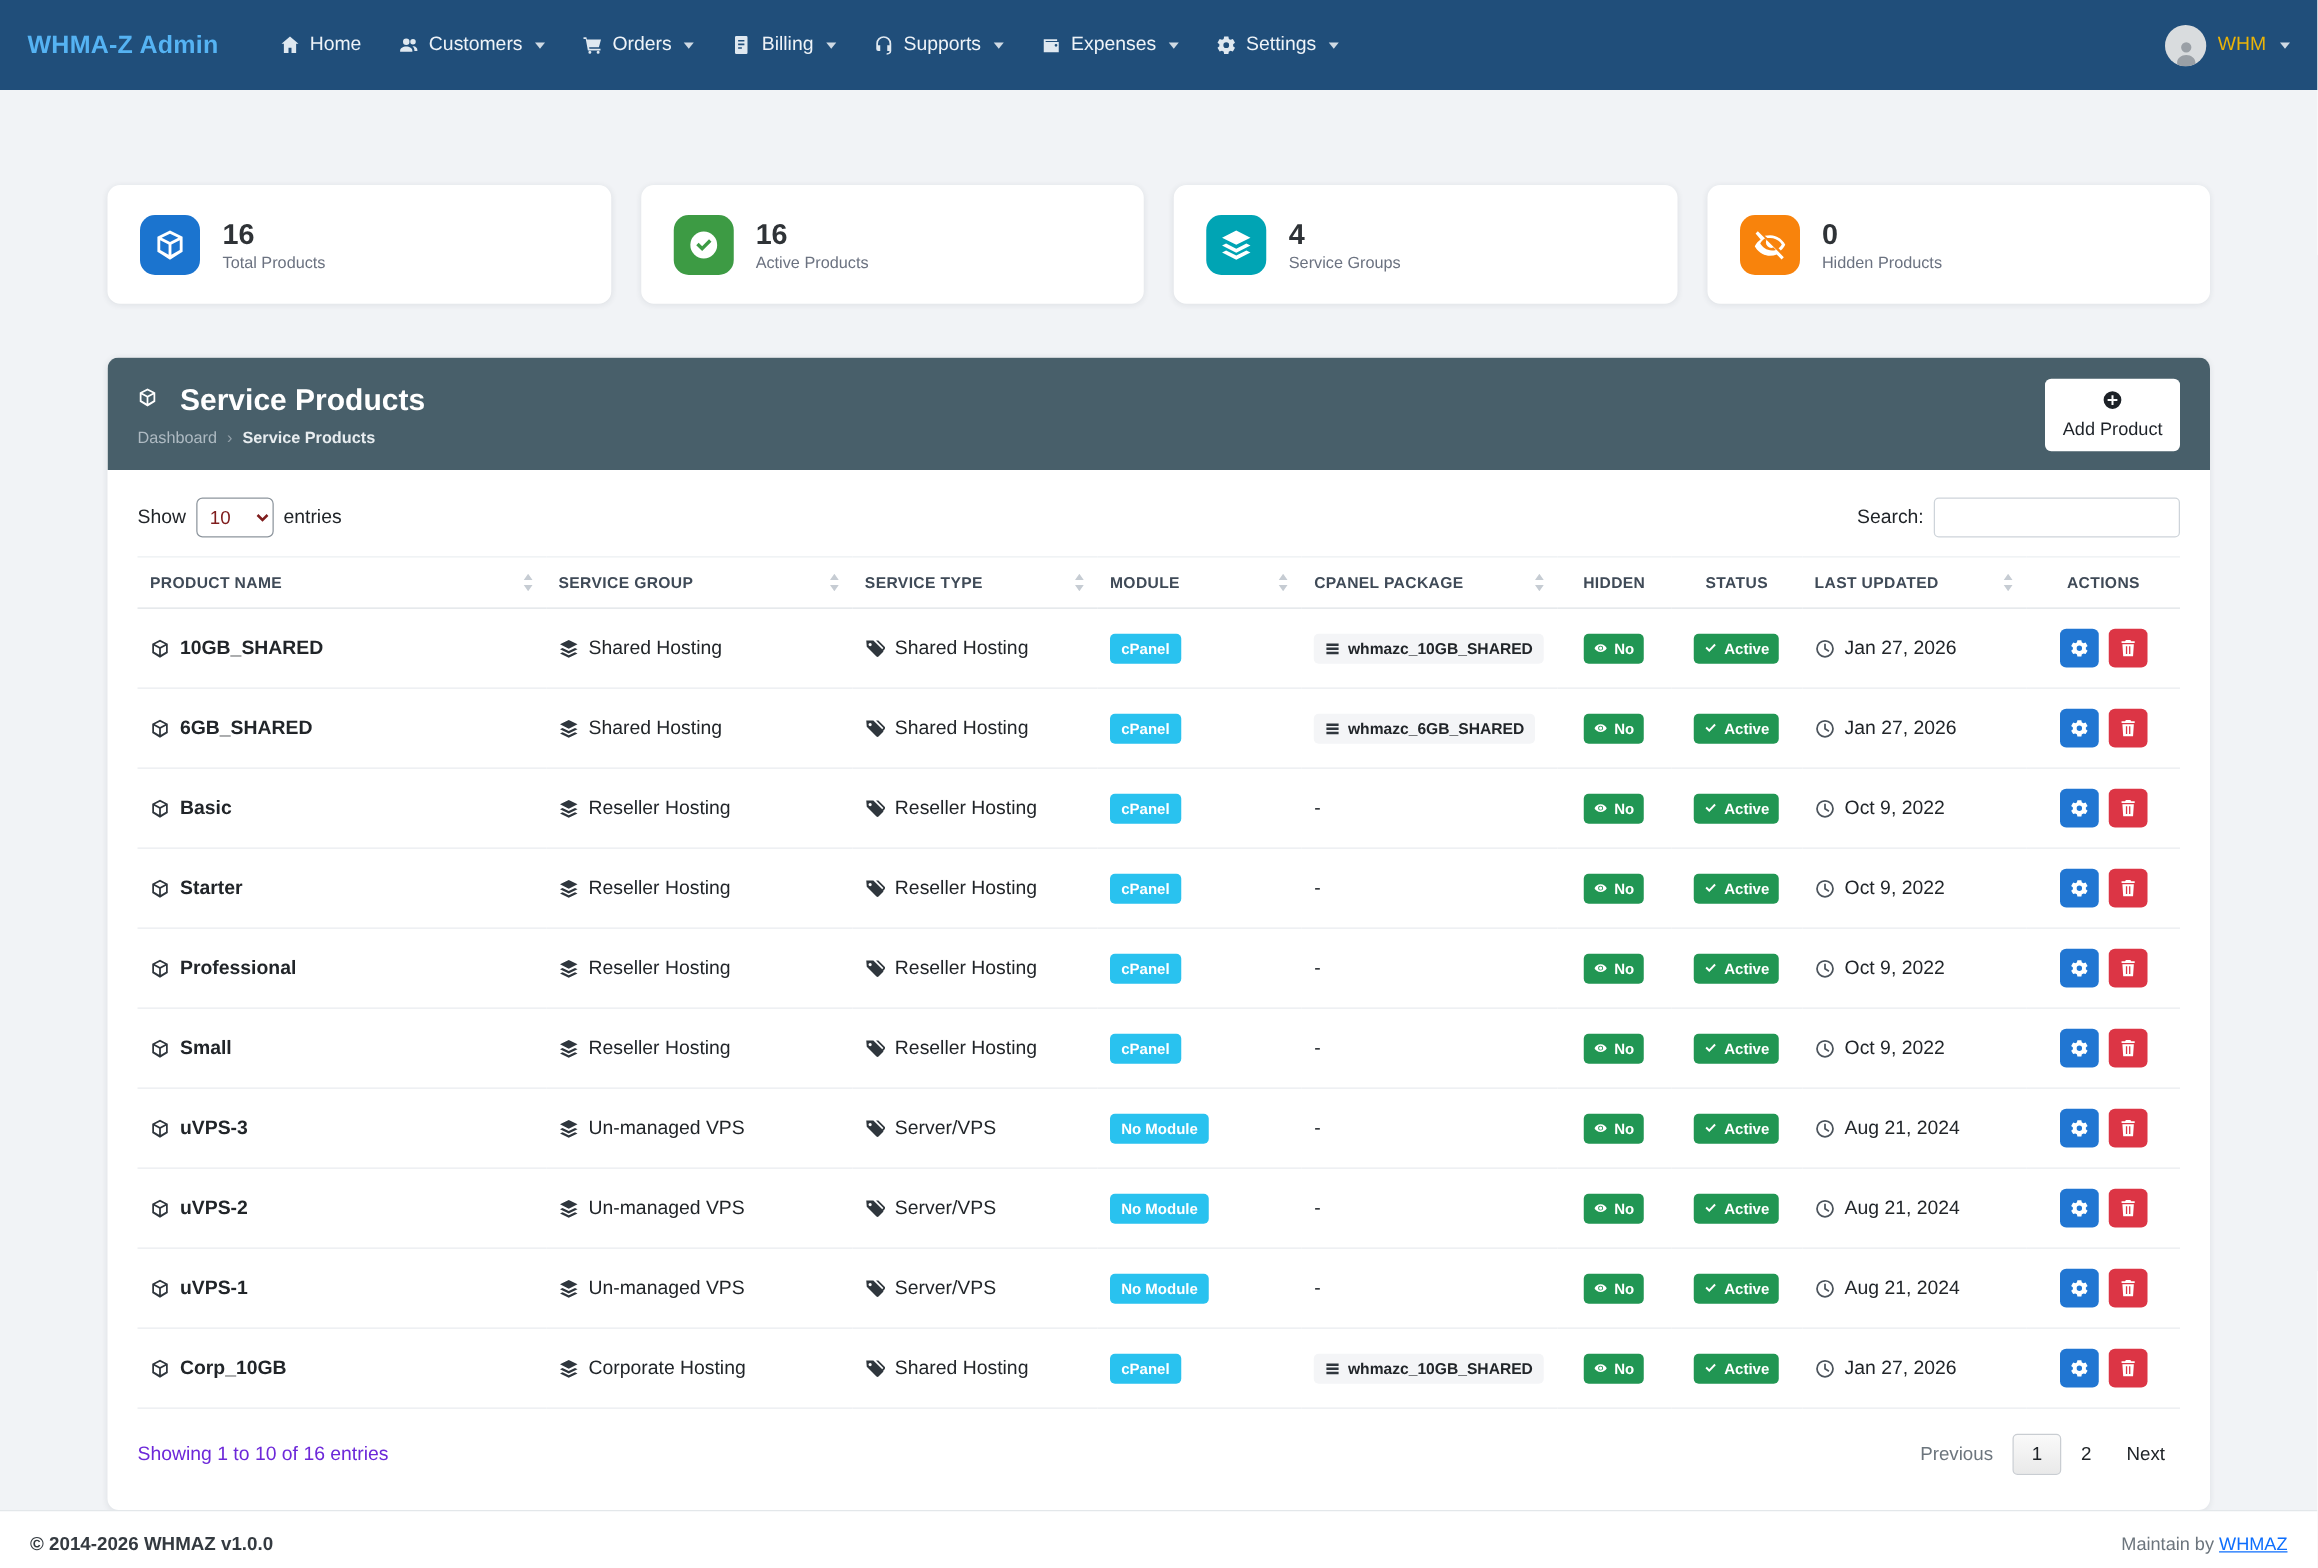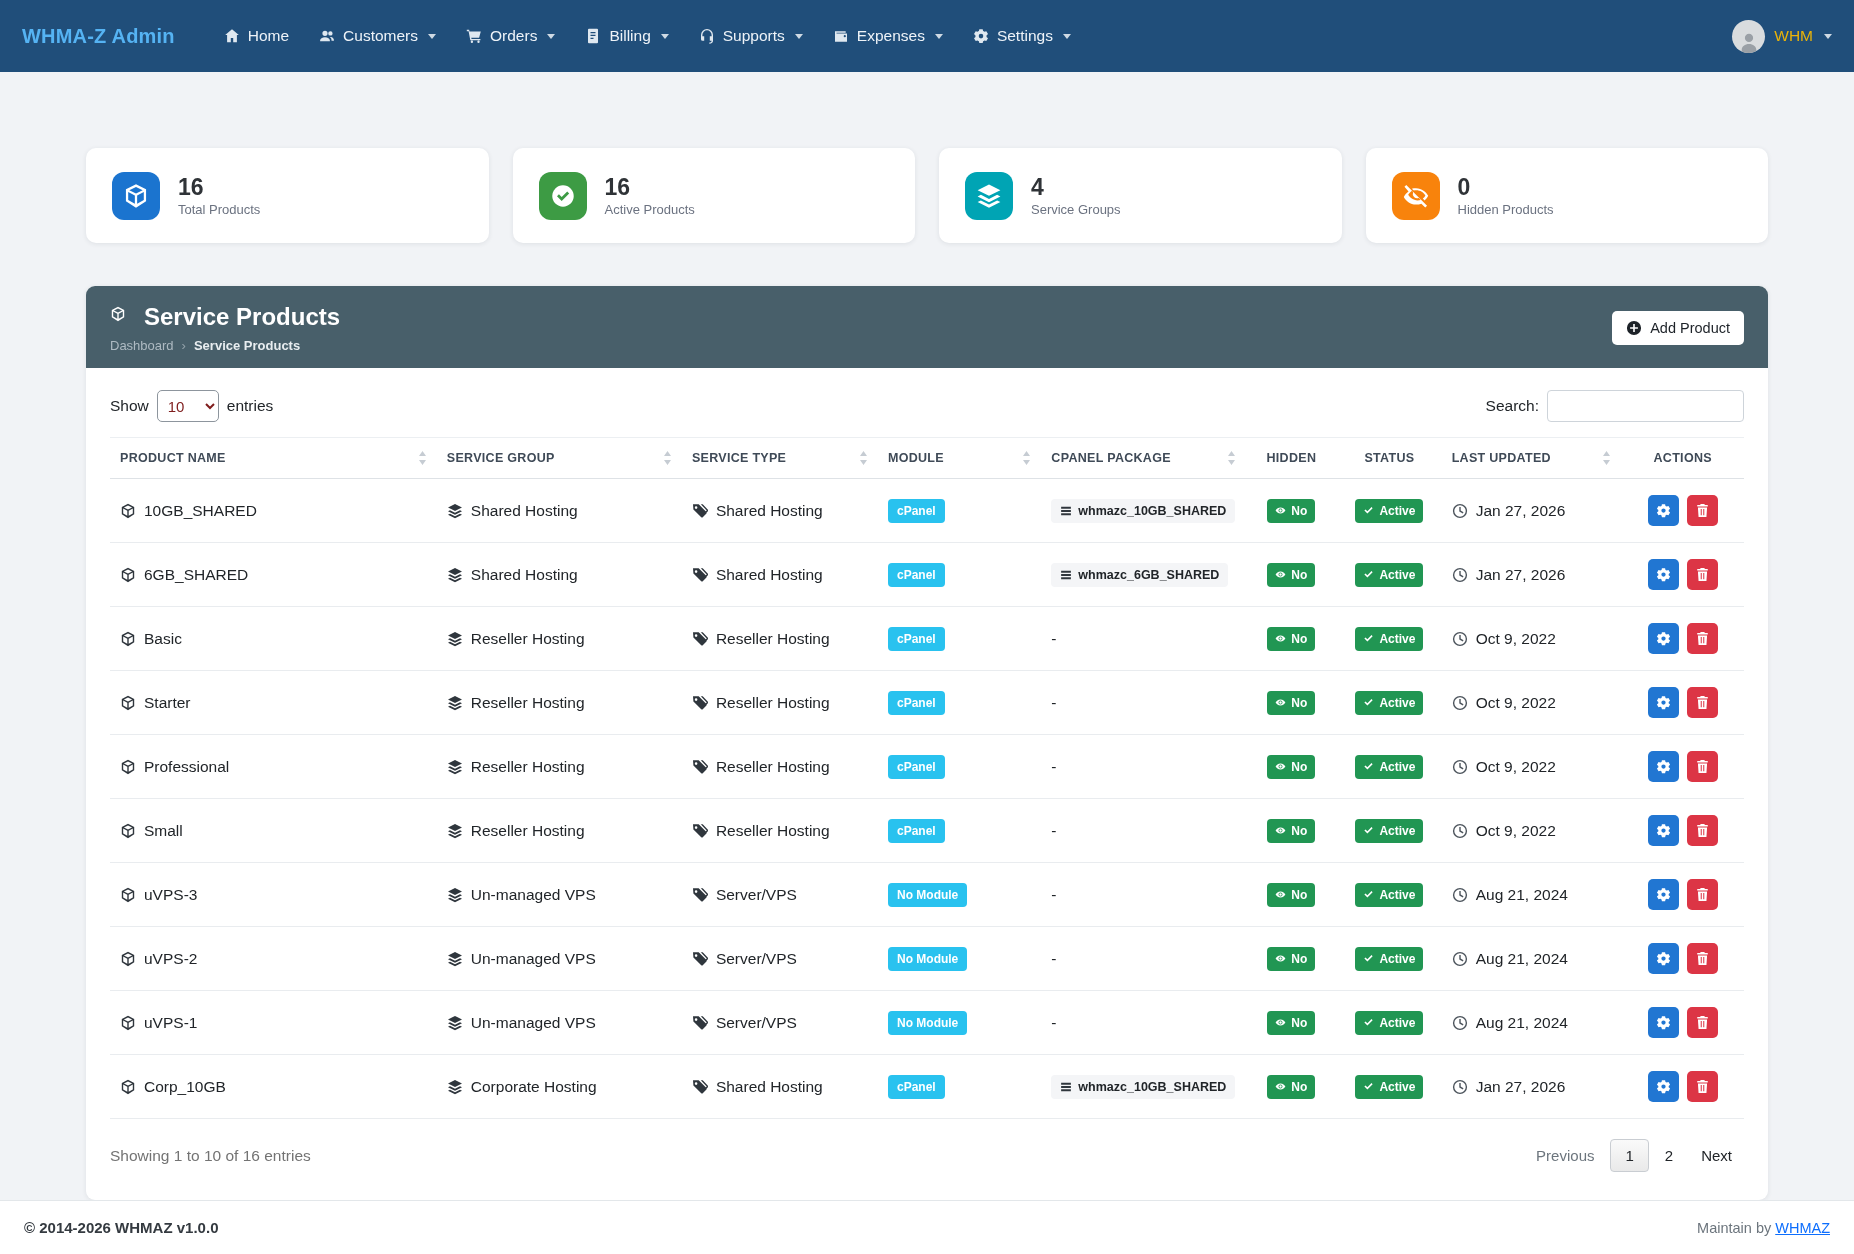--- a/index.html
+++ b/index.html
@@ -50,20 +50,21 @@
   .ph-title { display:flex; align-items:center; gap:11px; color:#fff; font-size:24px; font-weight:bold; }
   .ph-title svg { width:23px; height:23px; }
   .breadcrumb { margin-top:7px; font-size:13px; display:flex; gap:8px; align-items:center; }
   .crumb-muted { color:#aebac2; cursor:pointer; }
   .crumb-sep { color:#93a1aa; }
   .crumb-active { color:#e8edf0; font-weight:bold; }
   .add-btn {
     background:#fff; border:none; border-radius:5px; padding:9px 14px;
     font-family:inherit; font-size:14.5px; color:#1d2228; display:flex; align-items:center; gap:8px; cursor:pointer;
     font-weight:500;
+    flex-direction:column;
   }
   .add-btn svg { width:16px; height:16px; color:#1d2228; }
 
   
   .controls { display:flex; justify-content:space-between; align-items:center; padding:22px 24px 15px; }
   .show-group { display:flex; align-items:center; gap:8px; font-size:15.5px; color:#212529; }
   .page-size { height:32px; min-width:62px; border:1px solid #8d959d; border-radius:5px; font-family:inherit; font-size:15px; padding:0 6px; color:#7f1d1d; background:#fff; }
   .search-group { display:flex; align-items:center; gap:8px; font-size:15.5px; color:#212529; }
   .search-input { width:197px; height:32px; border:1px solid #ced4da; border-radius:4px; padding:0 8px; font-family:inherit; font-size:14px; }
 
@@ -77,21 +78,21 @@
   }
   th .th-inner { display:flex; align-items:center; justify-content:space-between; gap:4px; }
   th.center .th-inner { justify-content:center; }
   .sort-ic { width:9px; height:14px; color:#c6ccd3; flex:0 0 auto; }
   .sort-ic svg { width:9px; height:14px; }
   tbody td { padding:16px 10px; font-size:15.5px; color:#212529; border-bottom:1px solid #e9ecef; vertical-align:middle; }
   td.center { text-align:center; }
   .cell-flex { display:flex; align-items:center; gap:8px; }
   .cell-ic { width:16px; height:16px; color:#2f363d; flex:0 0 auto; }
   .cell-ic svg { width:16px; height:16px; }
-  .c-name span.txt { font-weight:normal; }
+  .c-name span.txt { font-weight:bold; }
   .badge-cyan { display:inline-block; background:#29c2ef; color:#fff; font-size:12px; font-weight:bold; padding:5px 9px; border-radius:4px; }
   .pkg-badge { display:inline-flex; align-items:center; gap:6px; background:#f4f5f7; border-radius:4px; padding:5px 9px; font-size:12.5px; font-weight:bold; color:#212529; }
   .pkg-badge .cell-ic { width:12px; height:12px; }
   .pkg-badge .cell-ic svg { width:12px; height:12px; }
   .pkg-dash { display:none; }
   td.no-pkg .pkg-dash { display:inline; }
   .badge-green { display:inline-flex; align-items:center; gap:5px; background:#219653; color:#fff; font-size:12px; font-weight:bold; padding:5px 8px; border-radius:4px; }
   .badge-green svg { width:11px; height:11px; }
   .c-updated .cell-ic { color:#4c545c; }
   .action-btn { width:31px; height:31px; border:none; border-radius:5px; color:#fff; display:inline-flex; align-items:center; justify-content:center; cursor:pointer; }
@@ -99,21 +100,21 @@
   .btn-edit { background:#2176d2; margin-right:8px; }
   .btn-delete { background:#dc3545; }
   td.c-actions { white-space:nowrap; }
 
   
   .col-0{width:20%} .col-1{width:15%} .col-2{width:12%} .col-3{width:10%} .col-4{width:12.5%}
   .col-5{width:5.6%} .col-6{width:6.4%} .col-7{width:11%} .col-8{width:7.5%}
 
   
   .table-footer { display:flex; justify-content:space-between; align-items:center; padding:20px 24px 28px; }
-  .showing-info { font-size:15.5px; color:#737373; }
+  .showing-info { font-size:15.5px; color:#6d28d9; }
   .pagination { display:flex; align-items:center; gap:4px;justify-content:flex-end; }
   .page-link { font-size:15px; color:#212529; padding:7px 12px; cursor:pointer; border-radius:4px; }
   .page-link.disabled { color:#6c757d; cursor:default; }
   .page-link.current { border:1px solid #c9cdd2; background:linear-gradient(#fafafa,#e9e9e9); padding:7px 14px; }
 
   
   .footer {
     margin-top:auto; background:#fff; border-top:1px solid #e3e7ea; height:54px;
     display:flex; align-items:center; justify-content:space-between; padding:0 24px; flex:0 0 auto;
   }

